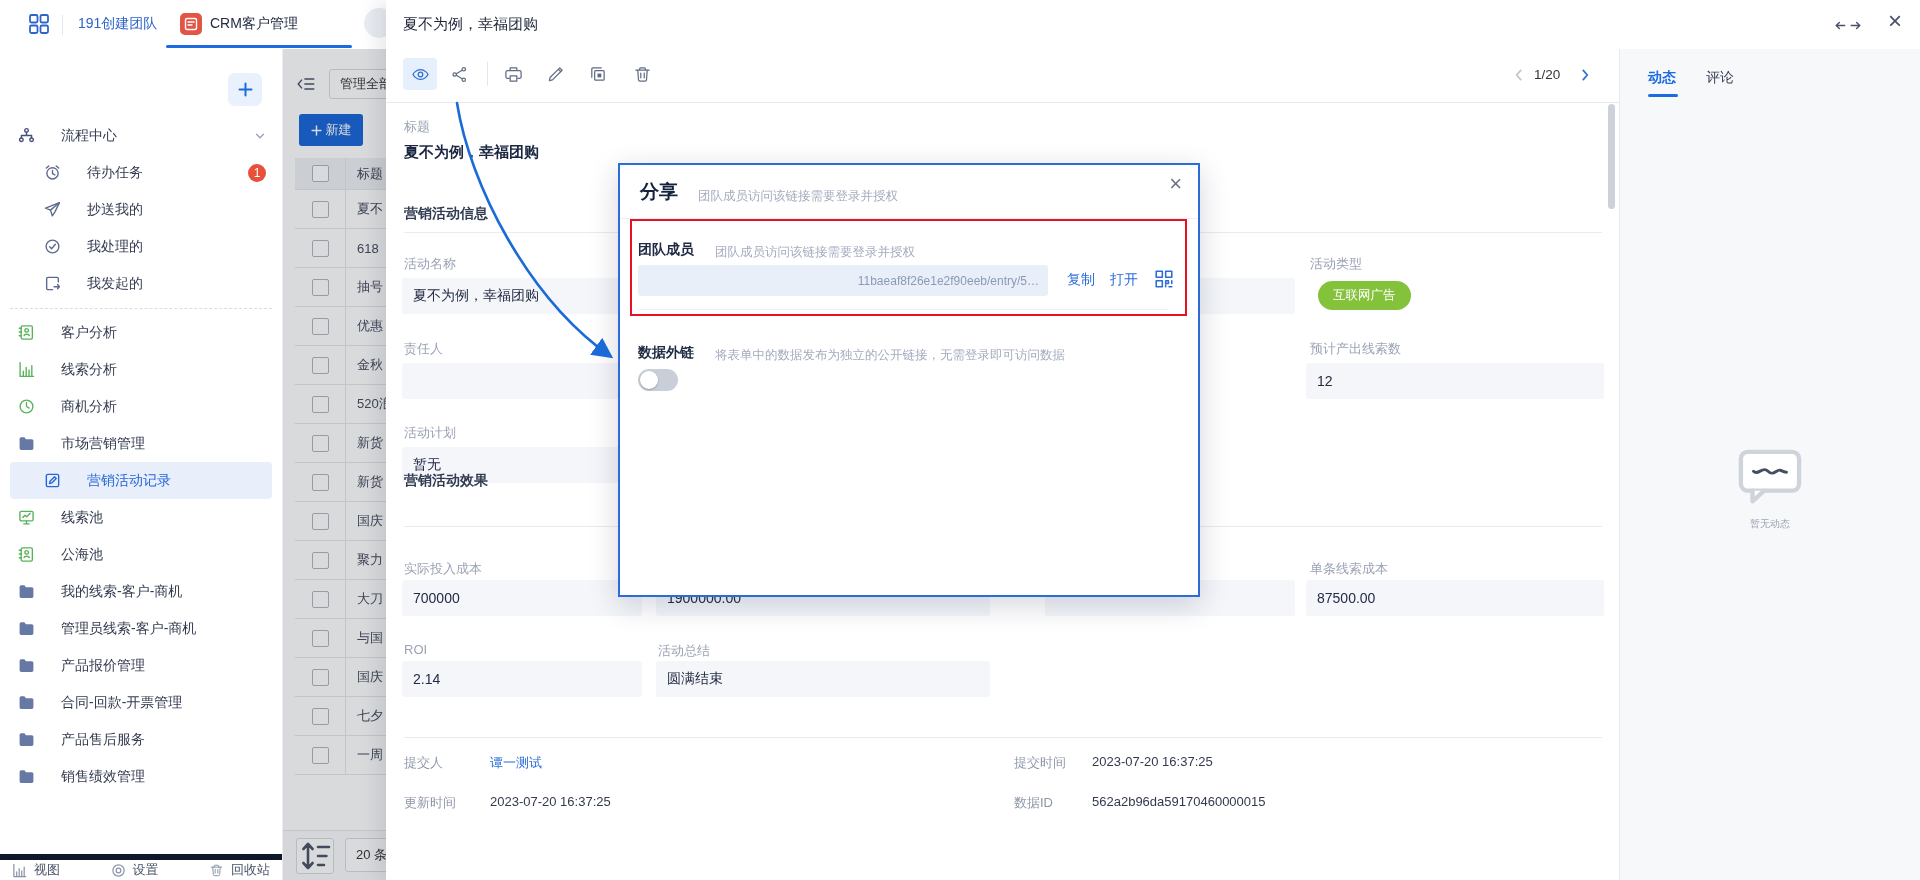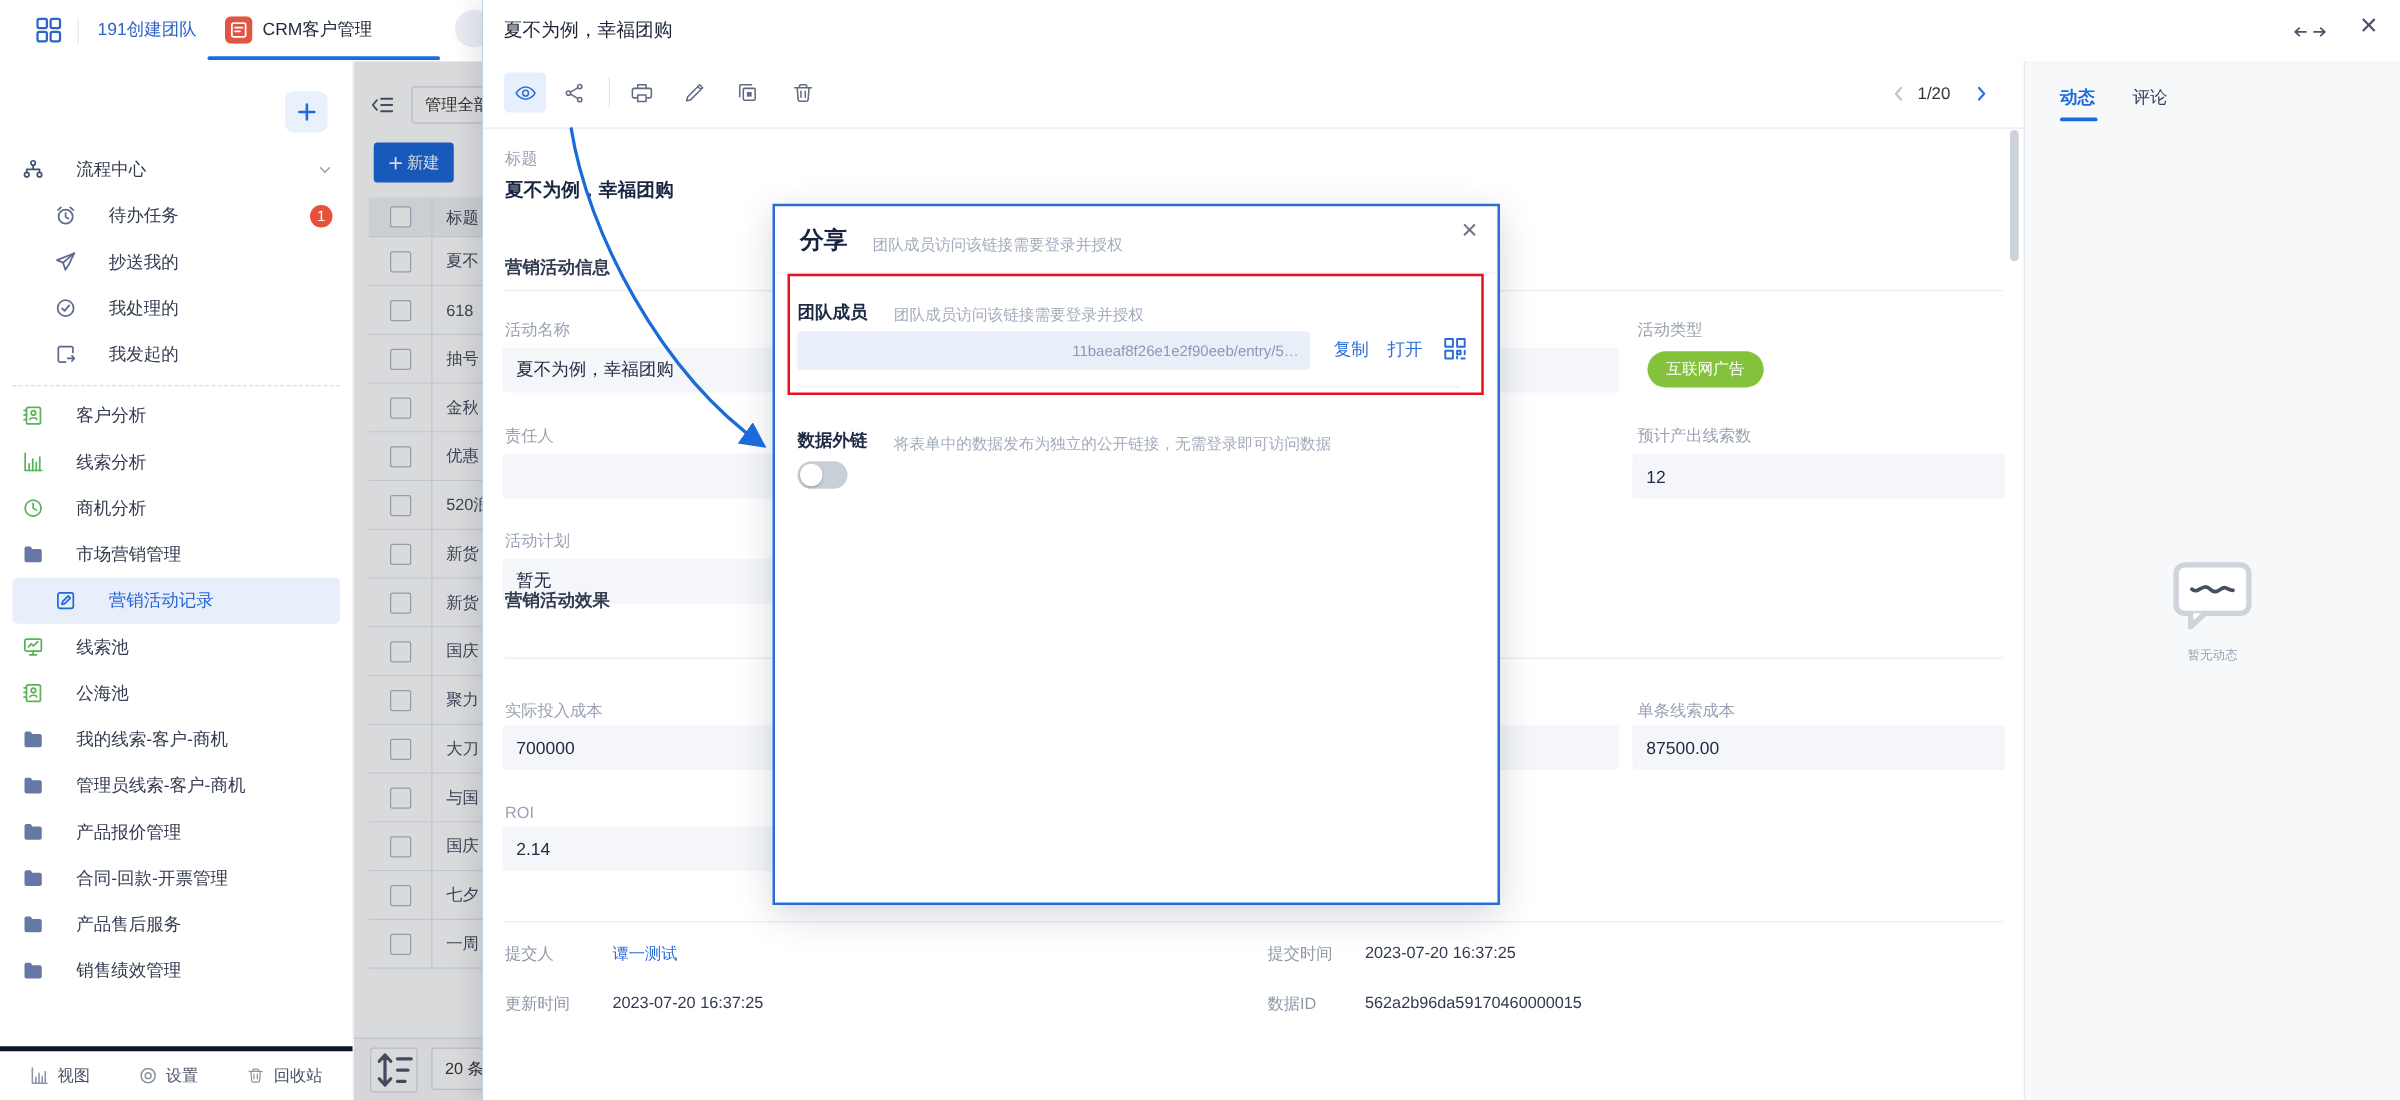--- a/index.html
+++ b/index.html
@@ -39,22 +39,22 @@
   .side-item.child{padding-left:44px}
   .side-item.green .ic{color:#58b358}
   .side-item.folder .ic{color:#6678a4}
   .side-item.active{background:#e9effa;border-radius:4px;margin:0 10px;padding-left:34px;color:#2566d8}
   .side-item.active .ic{color:#2566d8}
   .side-item.divider{height:12px;pointer-events:none;padding:0 10px}
   .side-item.divider::after{content:"";flex:1;border-top:1px dashed #d9dce2}
   .badge{margin-left:auto;min-width:18px;height:18px;border-radius:9px;background:#e8503a;color:#fff;font-size:12px;
          display:flex;align-items:center;justify-content:center;padding:0 4px;box-sizing:border-box}
   .chev{margin-left:auto;width:12px;height:12px;color:#99a1b2;display:inline-flex}
-  .side-footer{position:absolute;left:0;bottom:0;right:0;height:43px;border-top:4px solid #0f172a;
-               display:flex;align-items:center;justify-content:space-between;padding:0 24px;box-sizing:border-box}
+  .side-footer{position:absolute;left:0;bottom:0;right:0;height:26px;border-top:6px solid #0f172a;
+               display:flex;align-items:center;justify-content:space-between;padding:0 12px;box-sizing:border-box}
   .sf-item{display:flex;align-items:center;gap:7px;font-size:13px;color:#4a5468;cursor:pointer}
   .sf-item .ic{width:15px;height:15px;color:#8a94a6}
 
   
   .listp{position:absolute;left:283px;top:49px;width:103px;bottom:0;background:#fff;overflow:hidden}
   .listp::after{content:"";position:absolute;inset:0;background:rgba(30,36,50,.17);z-index:5}
   .collapse-btn{left:13px;top:25px;width:20px;height:20px;color:#4a5468;cursor:pointer}
   .manage-btn{left:46px;top:20px;width:96px;height:30px;border:1px solid #d7dae0;border-radius:3px;background:#fff;
               font-size:13px;color:#333;display:flex;align-items:center;padding:0 10px;box-sizing:border-box;cursor:pointer}
   .new-btn{left:16px;top:65px;width:64px;height:32px;background:#1765d9;border-radius:3px;color:#fff;font-size:13px;
@@ -105,21 +105,21 @@
 
   
   .d-activity{position:absolute;right:0;top:49px;width:300px;bottom:0;background:#f7f8fa;border-left:1px solid #e8eaee}
   .act-tab{position:absolute;font-size:14px;color:#39415a;cursor:pointer}
   .act-tab.on{color:#1c6be0;font-weight:bold}
   .act-underline{position:absolute;left:28px;top:45px;width:30px;height:3px;background:#1c6be0;border-radius:2px}
   .empty-ic{left:118px;top:400px;width:64px;height:57px}
   .empty-txt{position:absolute;left:0;top:468px;width:300px;text-align:center;font-size:10px;color:#9aa2b2}
 
   
-  .modal{position:absolute;left:618px;top:163px;width:582px;height:561px;background:#fff;border:2px solid #2b6cd9;
+  .modal{position:absolute;left:618px;top:163px;width:582px;height:434px;background:#fff;border:2px solid #2b6cd9;
          box-sizing:border-box;z-index:30;box-shadow:0 8px 28px rgba(20,30,60,.18)}
   .m-title{left:20px;top:14px;font-size:19px;font-weight:bold;color:#16233e}
   .m-sub{left:78px;top:23px;font-size:12.5px;color:#a3abbd}
   .m-close{right:16px;top:8px;font-size:22px;color:#6b7385;cursor:pointer;line-height:1}
   .m-hline{position:absolute;left:0;right:0;top:53px;border-top:1px solid #eef0f3}
   .red-box{position:absolute;left:10px;top:54px;width:557px;height:97px;border:2px solid #e81123;box-sizing:border-box;pointer-events:none;z-index:3}
   .m-lbl{position:absolute;font-size:14px;font-weight:bold;color:#1f2a44}
   .m-desc{position:absolute;font-size:12.5px;color:#a3abbd;white-space:nowrap}
   .link-inp{left:18px;top:100px;width:410px;height:31px;background:#e9eff9;border-radius:3px;display:flex;align-items:center;
             justify-content:flex-end;padding:0 9px;box-sizing:border-box;overflow:hidden}
@@ -432,27 +432,27 @@
         <div class="lrow">
           <span class="lcb-cell">
             <span class="cb"></span>
           </span>
           <span class="tcell">抽号</span>
         </div>
         <div class="lrow">
           <span class="lcb-cell">
             <span class="cb"></span>
           </span>
+          <span class="tcell">优惠</span>
+        </div>
+        <div class="lrow">
+          <span class="lcb-cell">
+            <span class="cb"></span>
+          </span>
           <span class="tcell">金秋</span>
-        </div>
-        <div class="lrow">
-          <span class="lcb-cell">
-            <span class="cb"></span>
-          </span>
-          <span class="tcell">优惠</span>
         </div>
         <div class="lrow">
           <span class="lcb-cell">
             <span class="cb"></span>
           </span>
           <span class="tcell">520浪</span>
         </div>
         <div class="lrow">
           <span class="lcb-cell">
             <span class="cb"></span>

